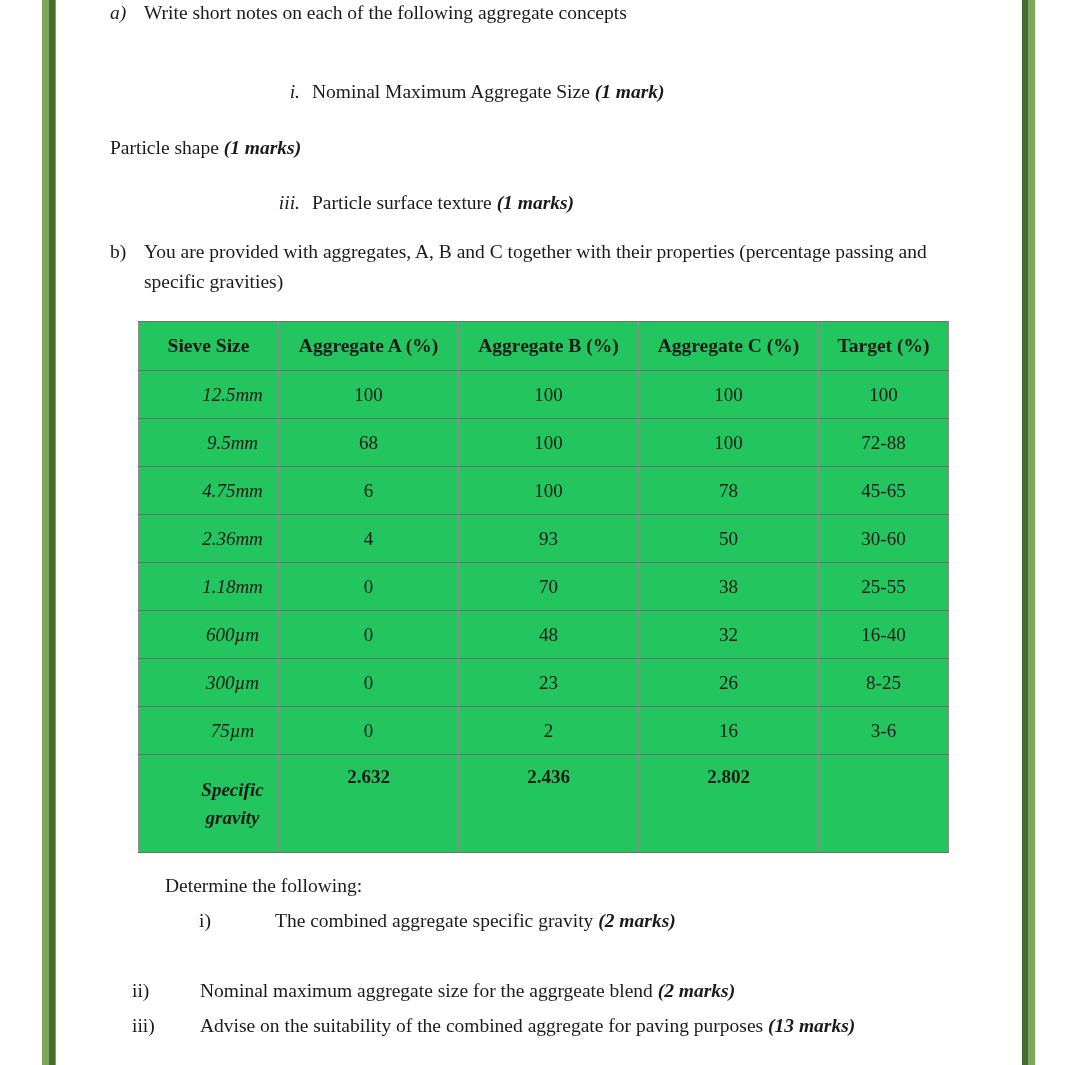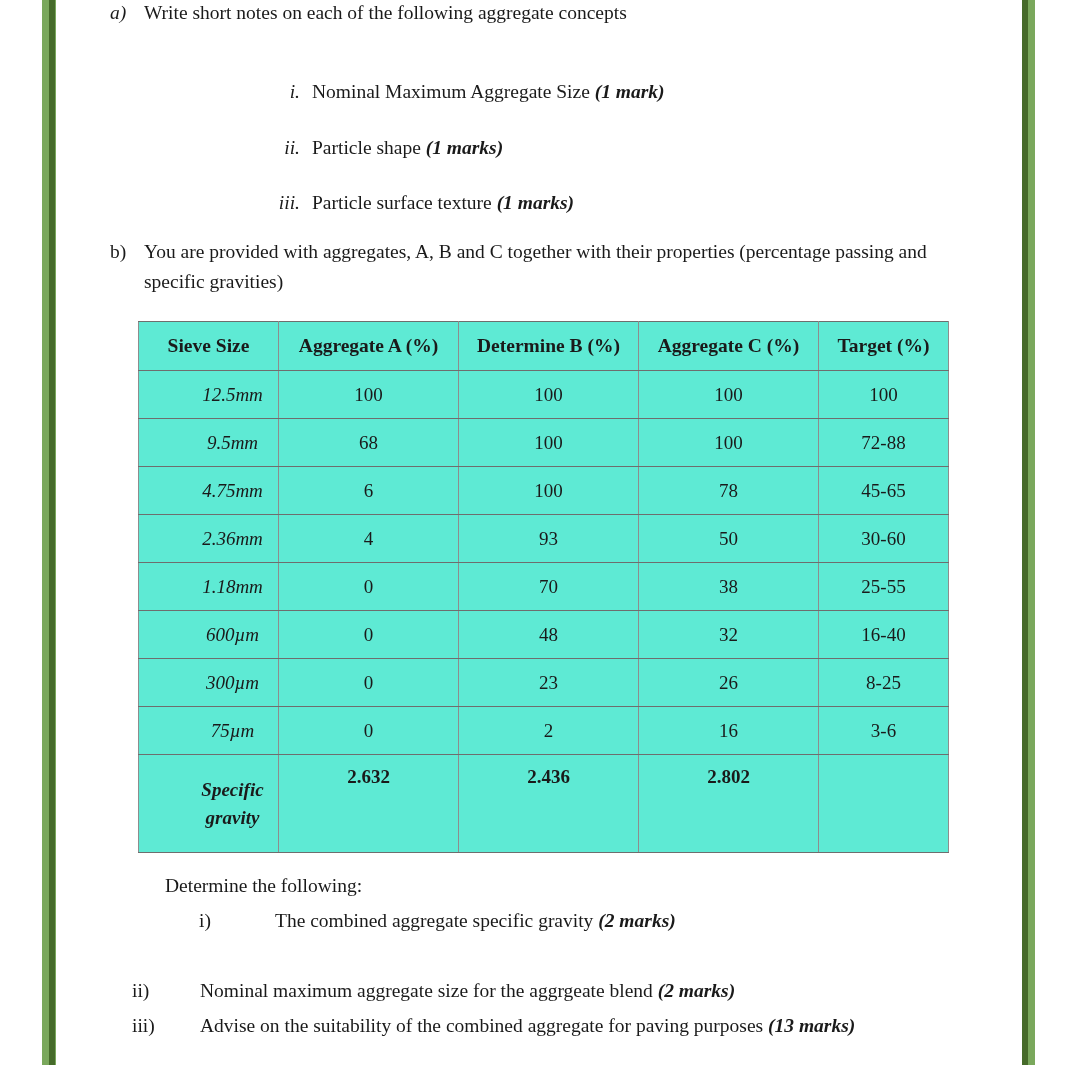--- a/index.html
+++ b/index.html
@@ -112,21 +112,21 @@
   table.grading th,
   table.grading td {
     border: 1px solid #8d8d8d;
     border-top-color: #6e6e6e;
     border-bottom-color: #6e6e6e;
     text-align: center;
     vertical-align: middle;
     font-size: 19px;
     padding: 0;
     height: 47px;
-    background: #5eead4;
+    background: #22c55e;
   }
   table.grading thead th {
     font-weight: bold;
     font-size: 19.5px;
     height: 48px;
   }
   table.grading td.sieve {
     font-style: italic;
     padding-left: 48px;
   }
@@ -199,21 +199,20 @@
     </div>
 
     <div class="roman-list">
 
       <div class="roman-item">
         <span class="roman-num">i.</span>
         <span class="roman-text"><span>Nominal Maximum Aggregate Size</span> <span class="marks">(1 mark)</span></span>
       </div>
 
       <div class="roman-item">
-        <span class="roman-num">ii.</span>
         <span class="roman-text"><span>Particle shape</span> <span class="marks">(1 marks)</span></span>
       </div>
 
       <div class="roman-item">
         <span class="roman-num">iii.</span>
         <span class="roman-text"><span>Particle surface texture</span> <span class="marks">(1 marks)</span></span>
       </div>
 
     </div>
 
@@ -228,21 +227,21 @@
           <col class="c-sieve">
             <col class="c-a">
             <col class="c-b">
             <col class="c-c">
             <col class="c-t">
         </colgroup>
         <thead>
           <tr>
             <th>Sieve Size</th>
             <th>Aggregate A (%)</th>
-            <th>Determine B (%)</th>
+            <th>Aggregate B (%)</th>
             <th>Aggregate C (%)</th>
             <th>Target (%)</th>
           </tr>
         </thead>
         <tbody>
           <tr>
             <td class="sieve">12.5mm</td>
             <td>100</td>
             <td>100</td>
             <td>100</td>

